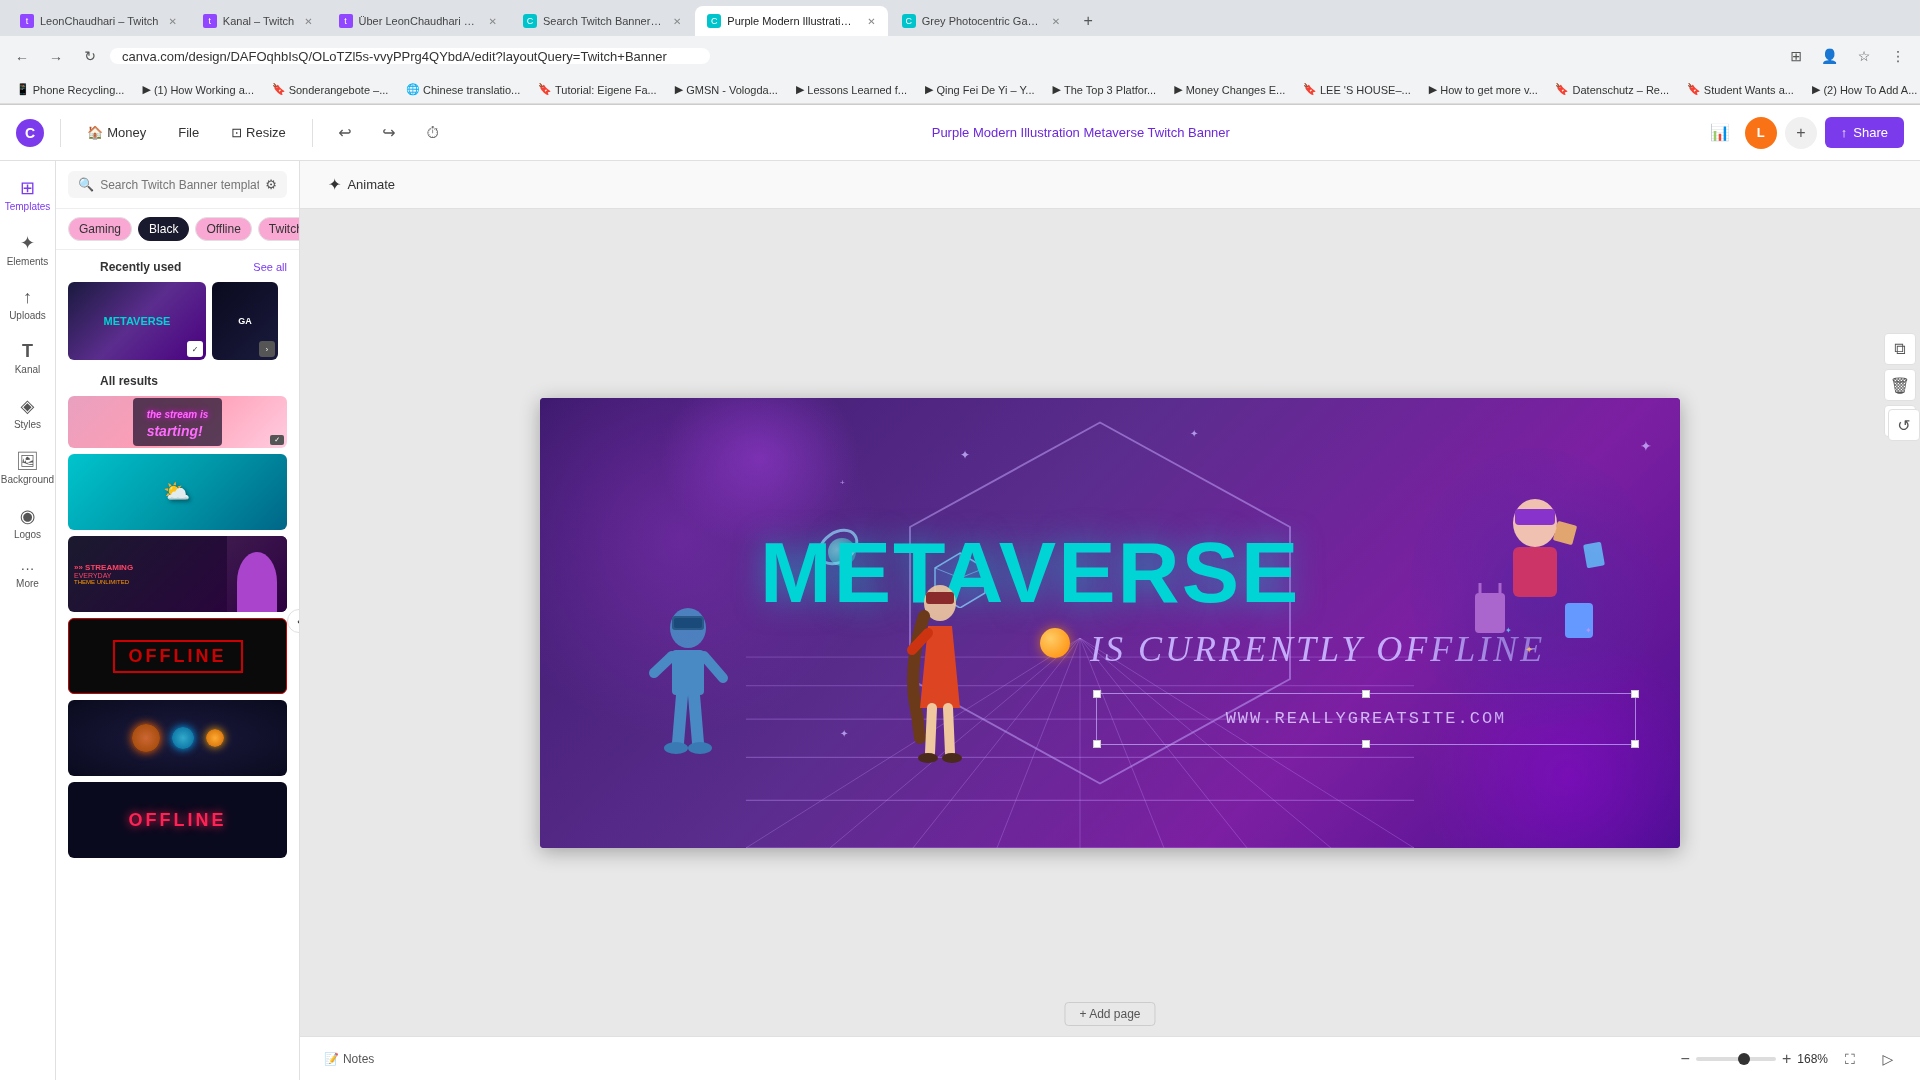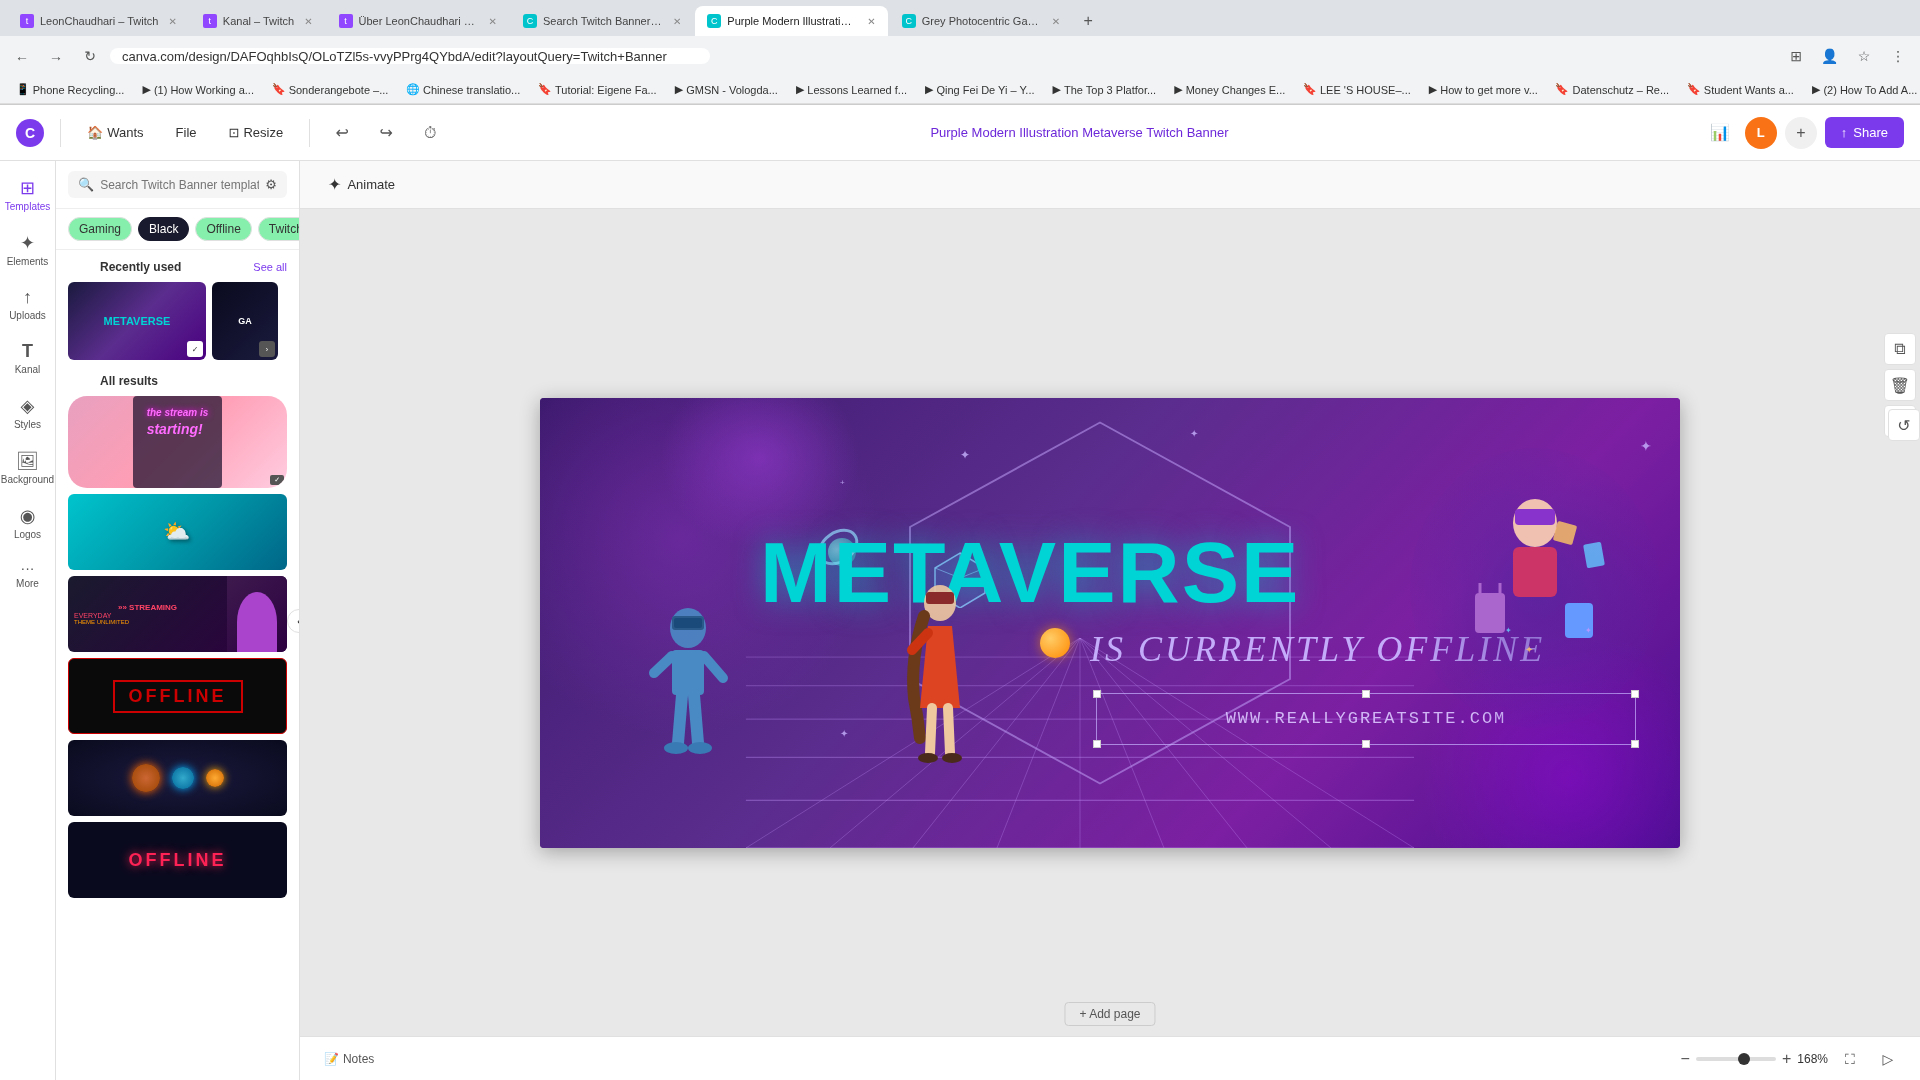--- a/index.html
+++ b/index.html
@@ -45,21 +45,21 @@
     .sidebar-icon-item { width: 48px; display: flex; flex-direction: column; align-items: center; padding: 8px 4px; border-radius: 8px; cursor: pointer; font-size: 10px; color: #555; gap: 2px; }
     .sidebar-icon-item.active { color: #7c3aed; }
     .sidebar-icon-item .icon { font-size: 18px; }
 
     
     .templates-panel { width: 244px; background: #fff; border-right: 1px solid #e0e0e0; display: flex; flex-direction: column; overflow: hidden; }
     .panel-search { padding: 10px 12px; border-bottom: 1px solid #eee; }
     .search-box { display: flex; align-items: center; gap: 6px; background: #f5f5f5; border-radius: 6px; padding: 6px 10px; }
     .search-box input { border: none; background: transparent; font-size: 12px; color: #333; outline: none; flex: 1; }
     .filter-tags { display: flex; align-items: center; gap: 6px; padding: 8px 12px; overflow-x: hidden; border-bottom: 1px solid #eee; }
-    .tag { padding: 4px 10px; border-radius: 20px; font-size: 12px; cursor: pointer; white-space: nowrap; border: 1px solid #e0e0e0; background: #86efac; color: #333; }
+    .tag { padding: 4px 10px; border-radius: 20px; font-size: 12px; cursor: pointer; white-space: nowrap; border: 1px solid #e0e0e0; background: #f9a8d4; color: #333; }
     .tag.active { background: #1a1a2e; color: #fff; border-color: #1a1a2e; }
 
     .panel-content { flex: 1; overflow-y: auto; padding: 10px 12px; }
     .section-header { display: flex; align-items: center; justify-content: space-between; margin-bottom: 8px; }
     .section-title { font-size: 12px; font-weight: 600; color: #333; padding-left: 32px; }
     .see-all { font-size: 11px; color: #7c3aed; cursor: pointer; }
 
     .recently-used-grid { display: flex; gap: 6px; margin-bottom: 14px; }
     .template-thumb { border-radius: 6px; overflow: hidden; cursor: pointer; flex-shrink: 0; position: relative; }
 
@@ -222,21 +222,21 @@
 
 <div class="canva-app">
 
   <div class="canva-toolbar">
     <div class="canva-logo">
       <div class="canva-logo-mark">C</div>
     </div>
     <div class="toolbar-sep"></div>
     <div class="toolbar-btn">
       <span>🏠</span>
-      <span>Wants</span>
+      <span>Money</span>
     </div>
     <div class="toolbar-btn">
       <span>File</span>
     </div>
     <div class="toolbar-btn">
       <span>⊡</span>
       <span>Resize</span>
     </div>
     <div class="toolbar-sep"></div>
     <div class="icon-btn">↩</div>
@@ -332,37 +332,37 @@
             <span style="color:white;font-size:9px;font-weight:bold;text-align:center;">GA</span>
             <div style="position:absolute;bottom:3px;right:3px;width:16px;height:16px;background:#555;border-radius:3px;font-size:7px;color:white;display:flex;align-items:center;justify-content:center;">›</div>
           </div>
         </div>
 
         <div class="section-header">
           <span class="section-title">All results</span>
         </div>
         <div class="all-results-grid">
 
-          <div class="template-card" style="height:92px;background:linear-gradient(135deg,#e8a0bf,#ff9eb5,#ffcce0);display:flex;justify-content:center;border-radius:19px;">
+          <div class="template-card" style="height:52px;background:linear-gradient(135deg,#e8a0bf,#ff9eb5,#ffcce0);display:flex;align-items:center;justify-content:center;">
             <div style="background:rgba(20,10,40,0.7);padding:6px 14px;border-radius:4px;">
               <span style="color:#ff6bff;font-size:10px;font-weight:bold;font-style:italic;text-shadow:0 0 6px #ff00ff;">the stream is</span><br>
               <span style="color:#ff6bff;font-size:14px;font-weight:bold;font-style:italic;">starting!</span>
             </div>
             <div style="position:absolute;bottom:3px;right:3px;background:#555;color:white;font-size:7px;padding:1px 4px;border-radius:2px;">✓</div>
           </div>
 
           <div class="template-card" style="height:76px;background:linear-gradient(135deg,#00c4cc,#0099aa,#006688);display:flex;align-items:center;justify-content:center;">
             <div style="text-align:center;">
               <span style="color:white;font-size:22px;font-weight:900;text-shadow:2px 2px 4px rgba(0,0,0,0.4);">⛅</span>
             </div>
           </div>
 
           <div class="template-card" style="height:76px;background:linear-gradient(135deg,#1a1a2e,#2d0040);display:flex;align-items:center;overflow:hidden;">
             <div style="flex:1;padding:6px;">
-              <div style="color:#ff4466;font-size:8px;font-weight:bold;text-align:center;">»» STREAMING</div>
+              <div style="color:#ff4466;font-size:8px;font-weight:bold;">»» STREAMING</div>
               <div style="color:#ff4466;font-size:7px;">EVERYDAY</div>
               <div style="color:#ff9900;font-size:6px;">THEME UNLIMITED</div>
             </div>
             <div style="width:60px;height:76px;background:linear-gradient(135deg,#3d1a4e,#2d0040);display:flex;align-items:flex-end;justify-content:center;overflow:hidden;">
               <div style="width:40px;height:60px;background:#aa44cc;border-radius:50% 50% 0 0;"></div>
             </div>
           </div>
 
           <div class="template-card" style="height:76px;background:#0a0a0a;display:flex;align-items:center;justify-content:center;border:1px solid #cc0000;">
             <span style="color:#cc0000;font-size:18px;font-weight:900;letter-spacing:3px;border:2px solid #cc0000;padding:4px 14px;">OFFLINE</span>

